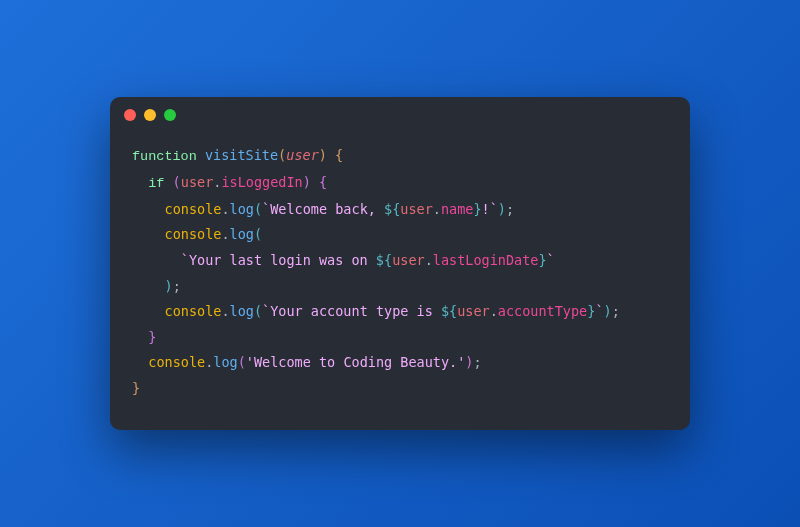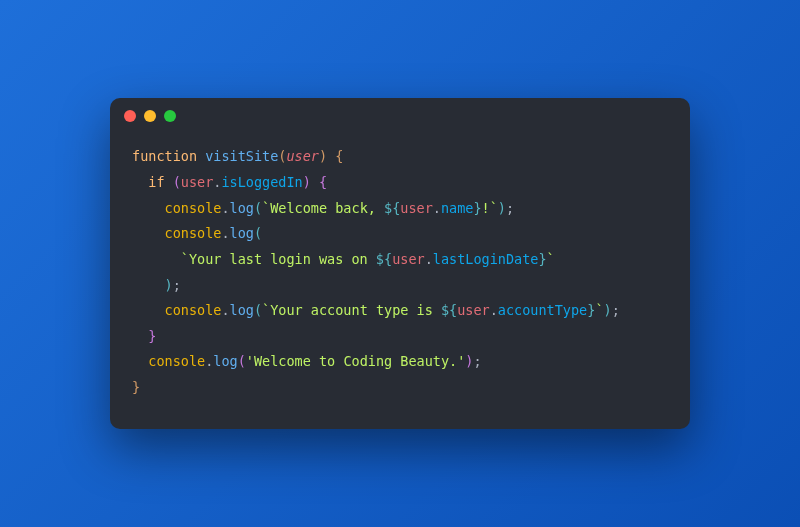--- a/index.html
+++ b/index.html
@@ -33,31 +33,31 @@
   .dot.red { background: #ff5f56; }
   .dot.yellow { background: #ffbd2e; }
   .dot.green { background: #27c93f; }
   .code {
     padding: 10px 22px 28px 22px;
     font-size: 13.5px;
     line-height: 1.9;
     color: #abb2bf;
     white-space: pre;
   }
-  .tok-kw { color: #fdba74; }
+  .tok-kw { color: #86efac; font-family: Liberation Mono, monospace; }
   .tok-fn { color: #61afef; }
   .tok-param { color: #e06c75; font-style: italic; }
   .tok-punc { color: #abb2bf; }
   .tok-brace { color: #d19a66; }
   .tok-brace2 { color: #c678dd; }
   .tok-brace3 { color: #56b6c2; }
   .tok-obj { color: #eab308; }
   .tok-var { color: #e06c75; }
-  .tok-prop { color: #0ea5e9; text-align: right; }
-  .tok-str { color: #bef264; }
+  .tok-prop { color: #ec4899; text-align: right; }
+  .tok-str { color: #f0abfc; }
   .tok-interp { color: #56b6c2; }
 </style>
 </head>
 <body>
 
 <div class="window">
   <div class="titlebar">
     <div class="dot red"></div>
     <div class="dot yellow"></div>
     <div class="dot green"></div>

